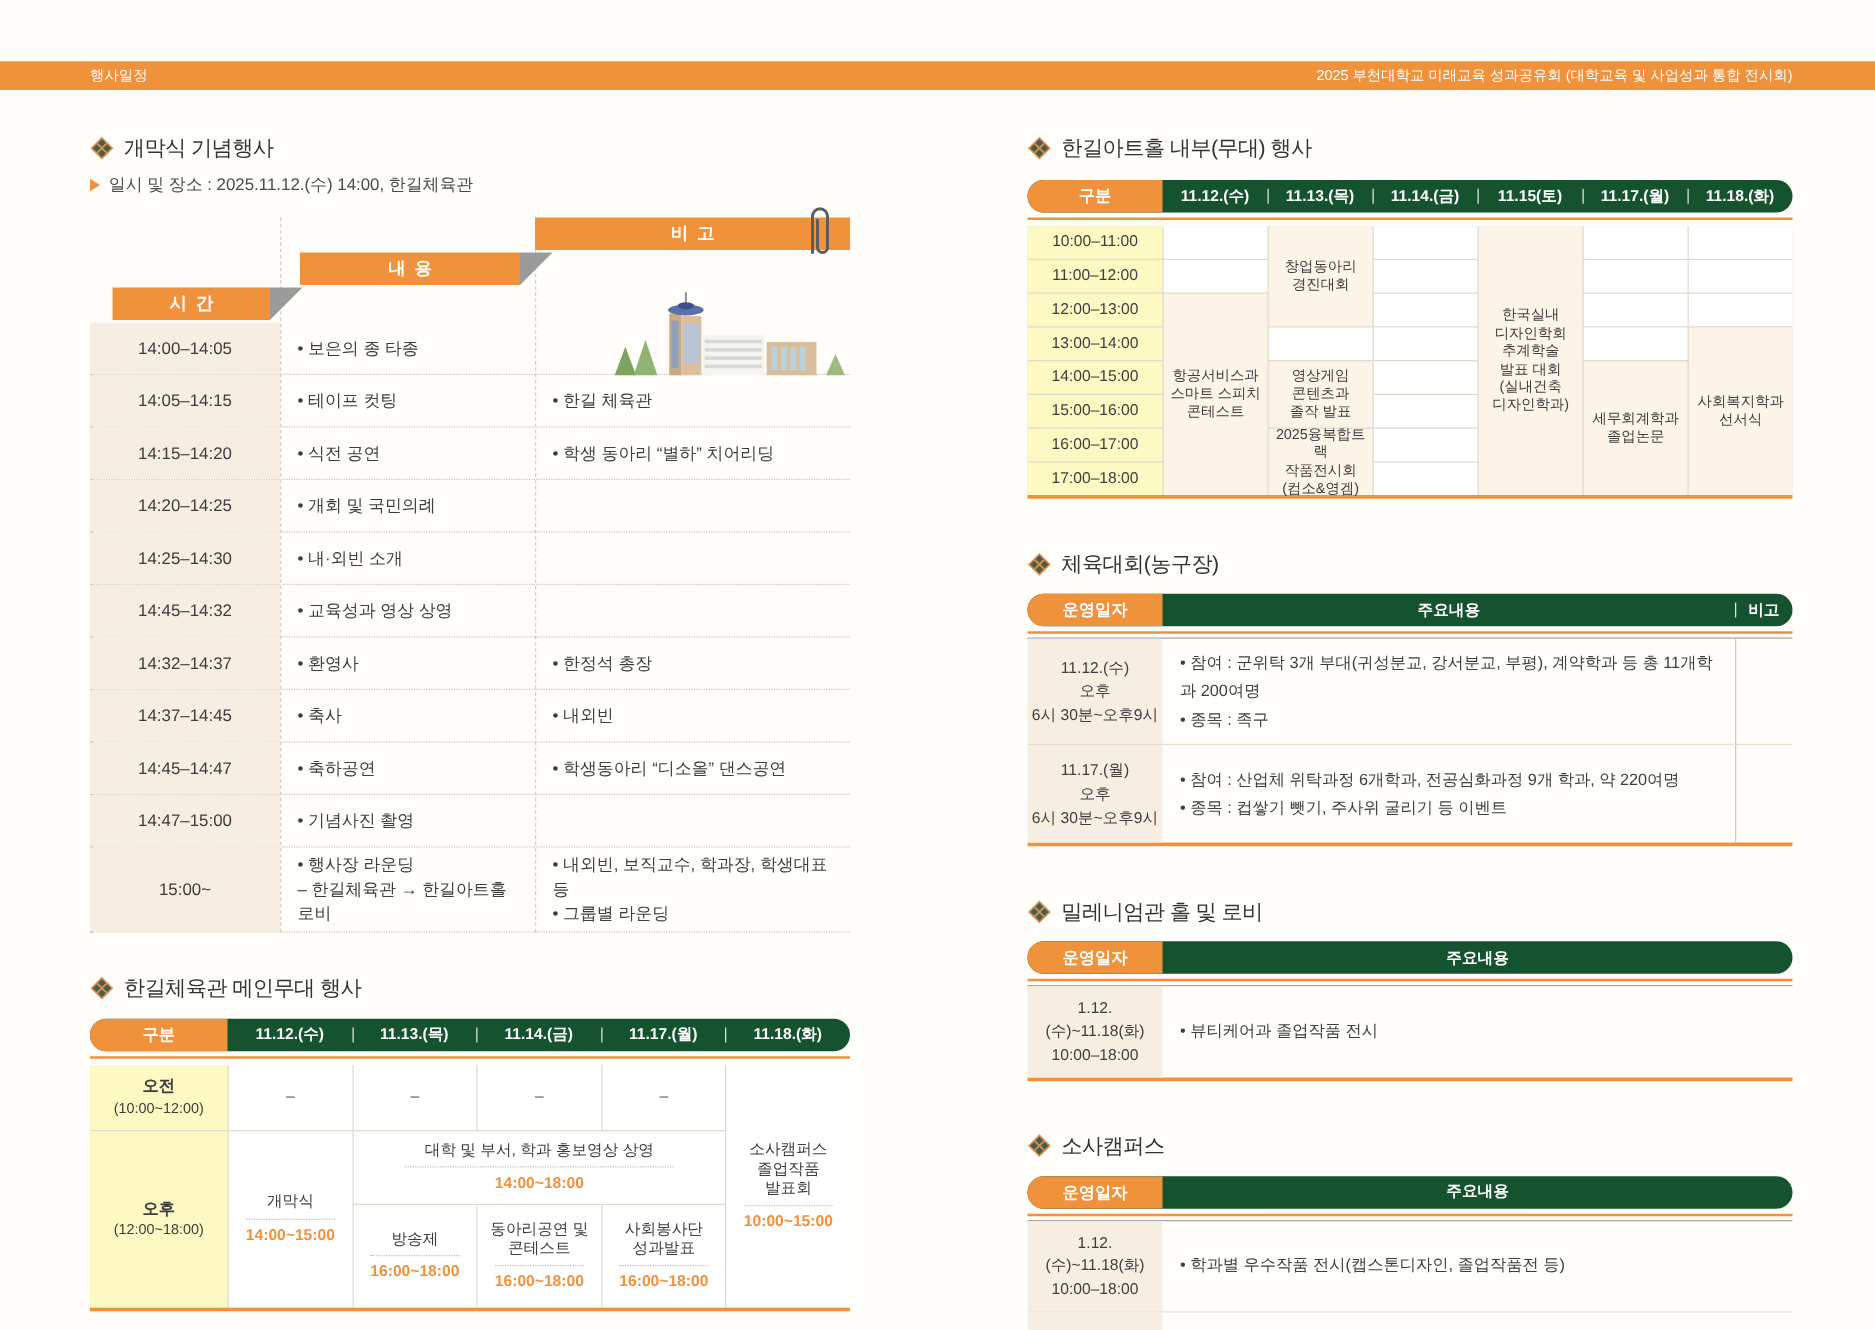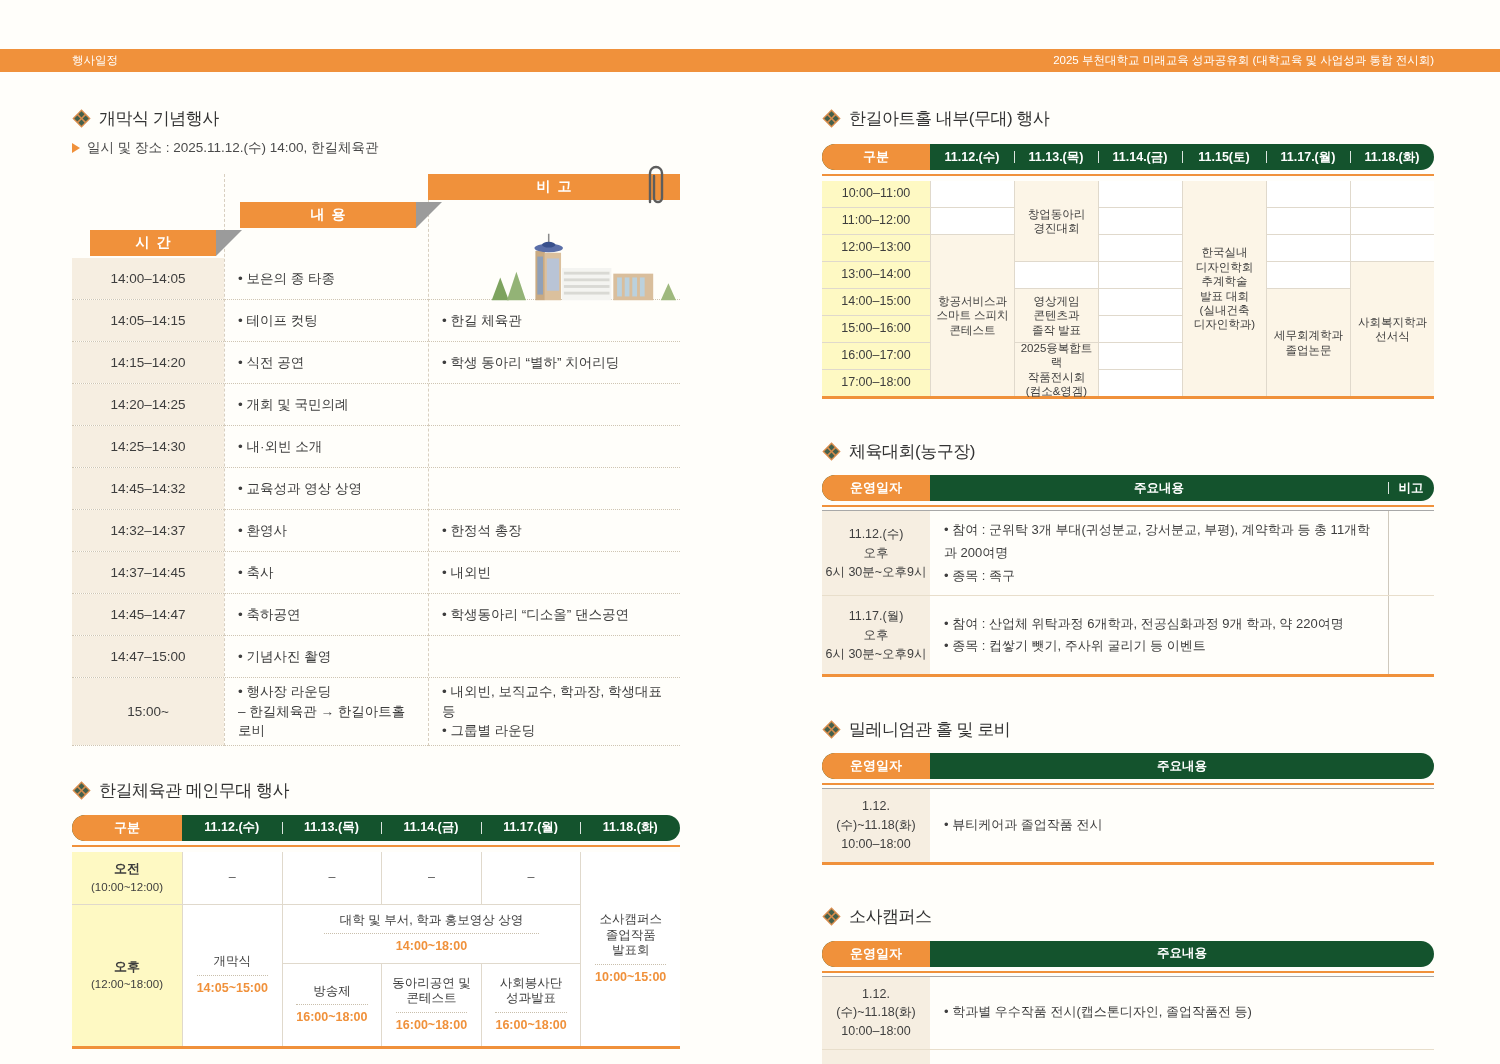--- a/index.html
+++ b/index.html
@@ -250,21 +250,21 @@
 졸업작품
 발표회</span>
           <span class="tm">10:00~15:00</span>
         </div>
         <div class="cell beige" style="grid-column:1;grid-row:2/4">
           <span class="lbl">오후</span>
           <span class="sub">(12:00~18:00)</span>
         </div>
         <div class="cell" style="grid-column:2;grid-row:2/4">
           <span class="nm">개막식</span>
-          <span class="tm">14:05~15:00</span>
+          <span class="tm">14:00~15:00</span>
         </div>
         <div class="cell" style="grid-column:3/6;grid-row:2">
           <span class="nm">대학 및 부서, 학과 홍보영상 상영</span>
           <span class="tm">14:00~18:00</span>
         </div>
         <div class="cell" style="grid-column:3;grid-row:3">
           <span class="nm">방송제</span>
           <span class="tm">16:00~18:00</span>
         </div>
         <div class="cell" style="grid-column:4;grid-row:3">

